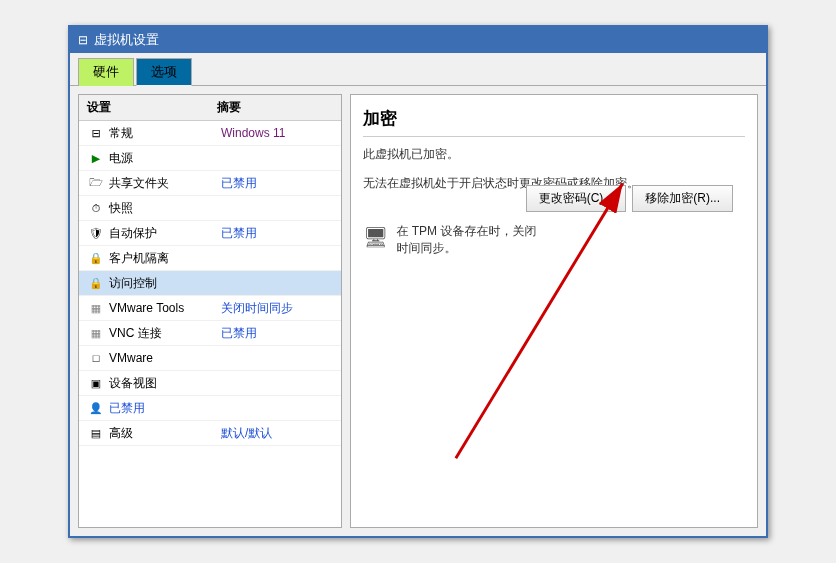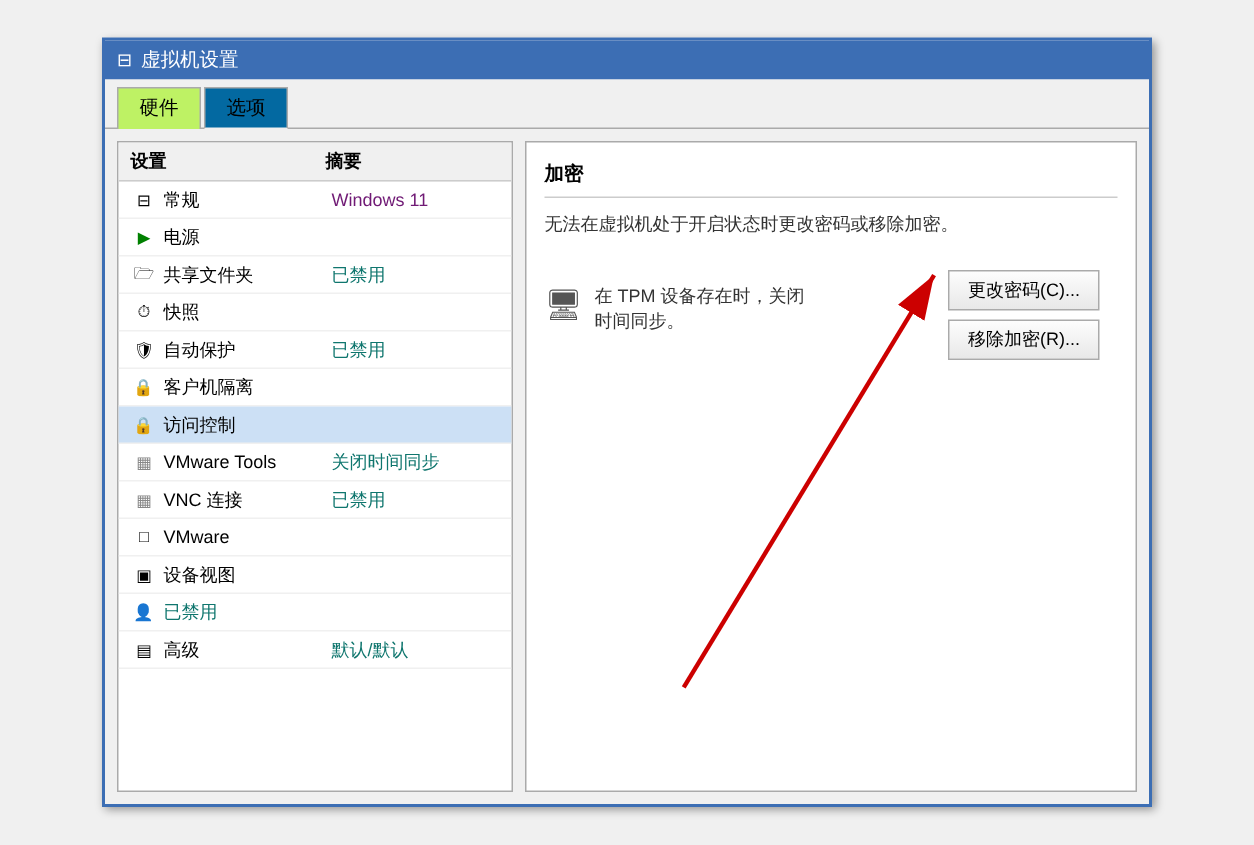--- a/index.html
+++ b/index.html
@@ -97,45 +97,45 @@
       flex-shrink: 0;
     }
     .list-item .item-name {
       flex: 0 0 112px;
       white-space: nowrap;
     }
     .list-item .item-summary {
       flex: 1;
       color: #701a75;
     }
-    .list-item .item-summary.normal { color: #0f766e; }
+    .list-item .item-summary.normal { color: #1d4ed8; }
     .right-panel {
       flex: 1;
       border: 1px solid #aaa;
       background: white;
       padding: 12px;
       position: relative;
       overflow: hidden;
     }
     .encrypt-title {
-      font-size: 13px;
+      font-size: 17px;
       font-weight: bold;
       margin-bottom: 8px;
       border-bottom: 1px solid #ccc;
       padding-bottom: 6px;
     }
     .encrypt-desc {
       font-size: 12px;
       color: #333;
       line-height: 1.6;
       margin-bottom: 10px;
     }
     .encrypt-buttons {
       display: flex;
-      flex-direction: column;
+      flex-direction: row;
       gap: 6px;
       position: absolute;
       right: 12px;
       top: 40px;
     }
     .btn {
       padding: 4px 12px;
       border: 1px solid #aaa;
       background: linear-gradient(to bottom, #fdfdfd, #e8e8e8);
       cursor: pointer;
@@ -251,20 +251,21 @@
       <div class="list-item">
         <span class="item-icon">▤</span>
         <span class="item-name">高级</span>
         <span class="item-summary normal">默认/默认</span>
       </div>
     </div>
 
     <div class="right-panel">
       <div class="encrypt-title">加密</div>
       <div style="position: relative;">
+        <div class="encrypt-desc">此虚拟机已加密。</div>
         <div class="encrypt-desc">无法在虚拟机处于开启状态时更改密码或移除加密。</div>
         <div class="encrypt-buttons">
           <button class="btn">更改密码(C)...</button>
           <button class="btn">移除加密(R)...</button>
         </div>
       </div>
 
       <div class="tpm-notice" style="margin-top: 30px;">
         <span class="tpm-icon">🖥</span>
         <span>在 TPM 设备存在时，关闭时间同步。</span>

